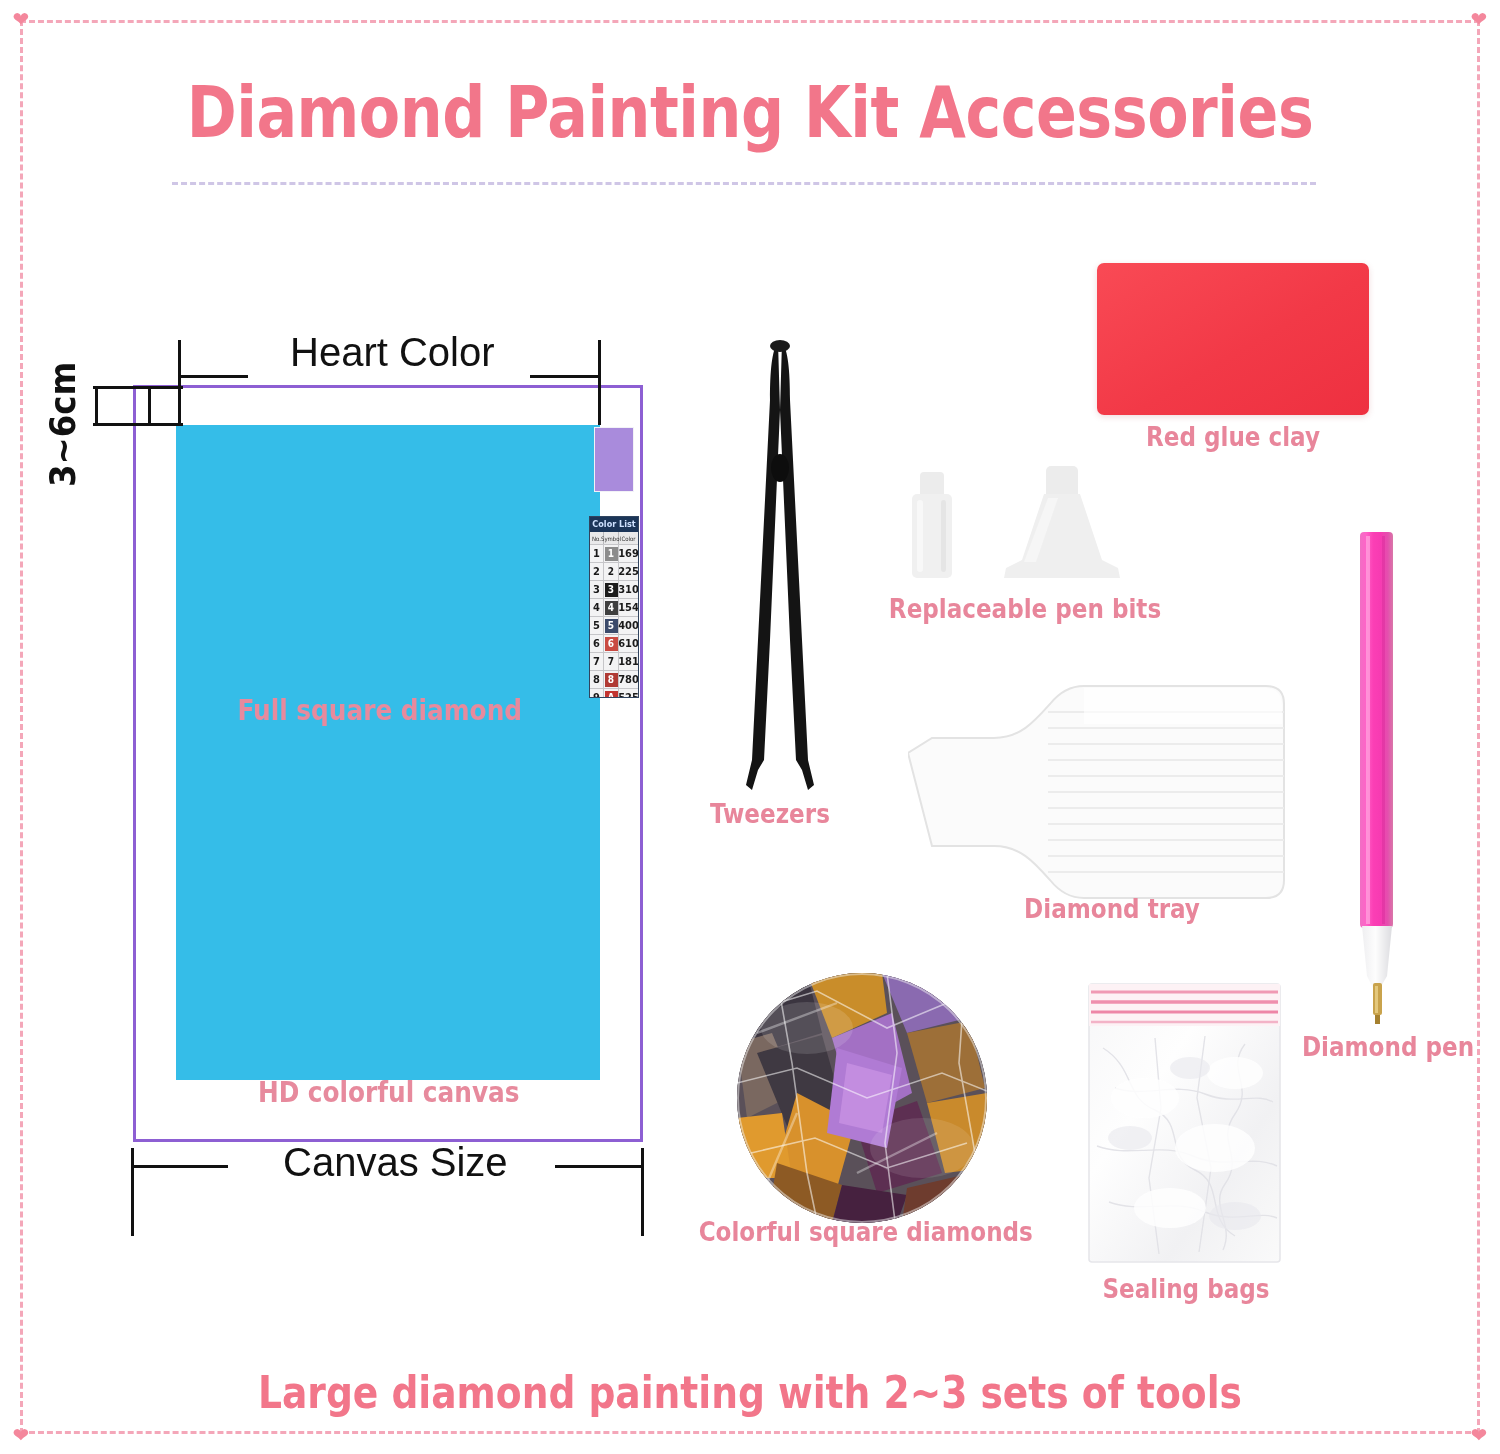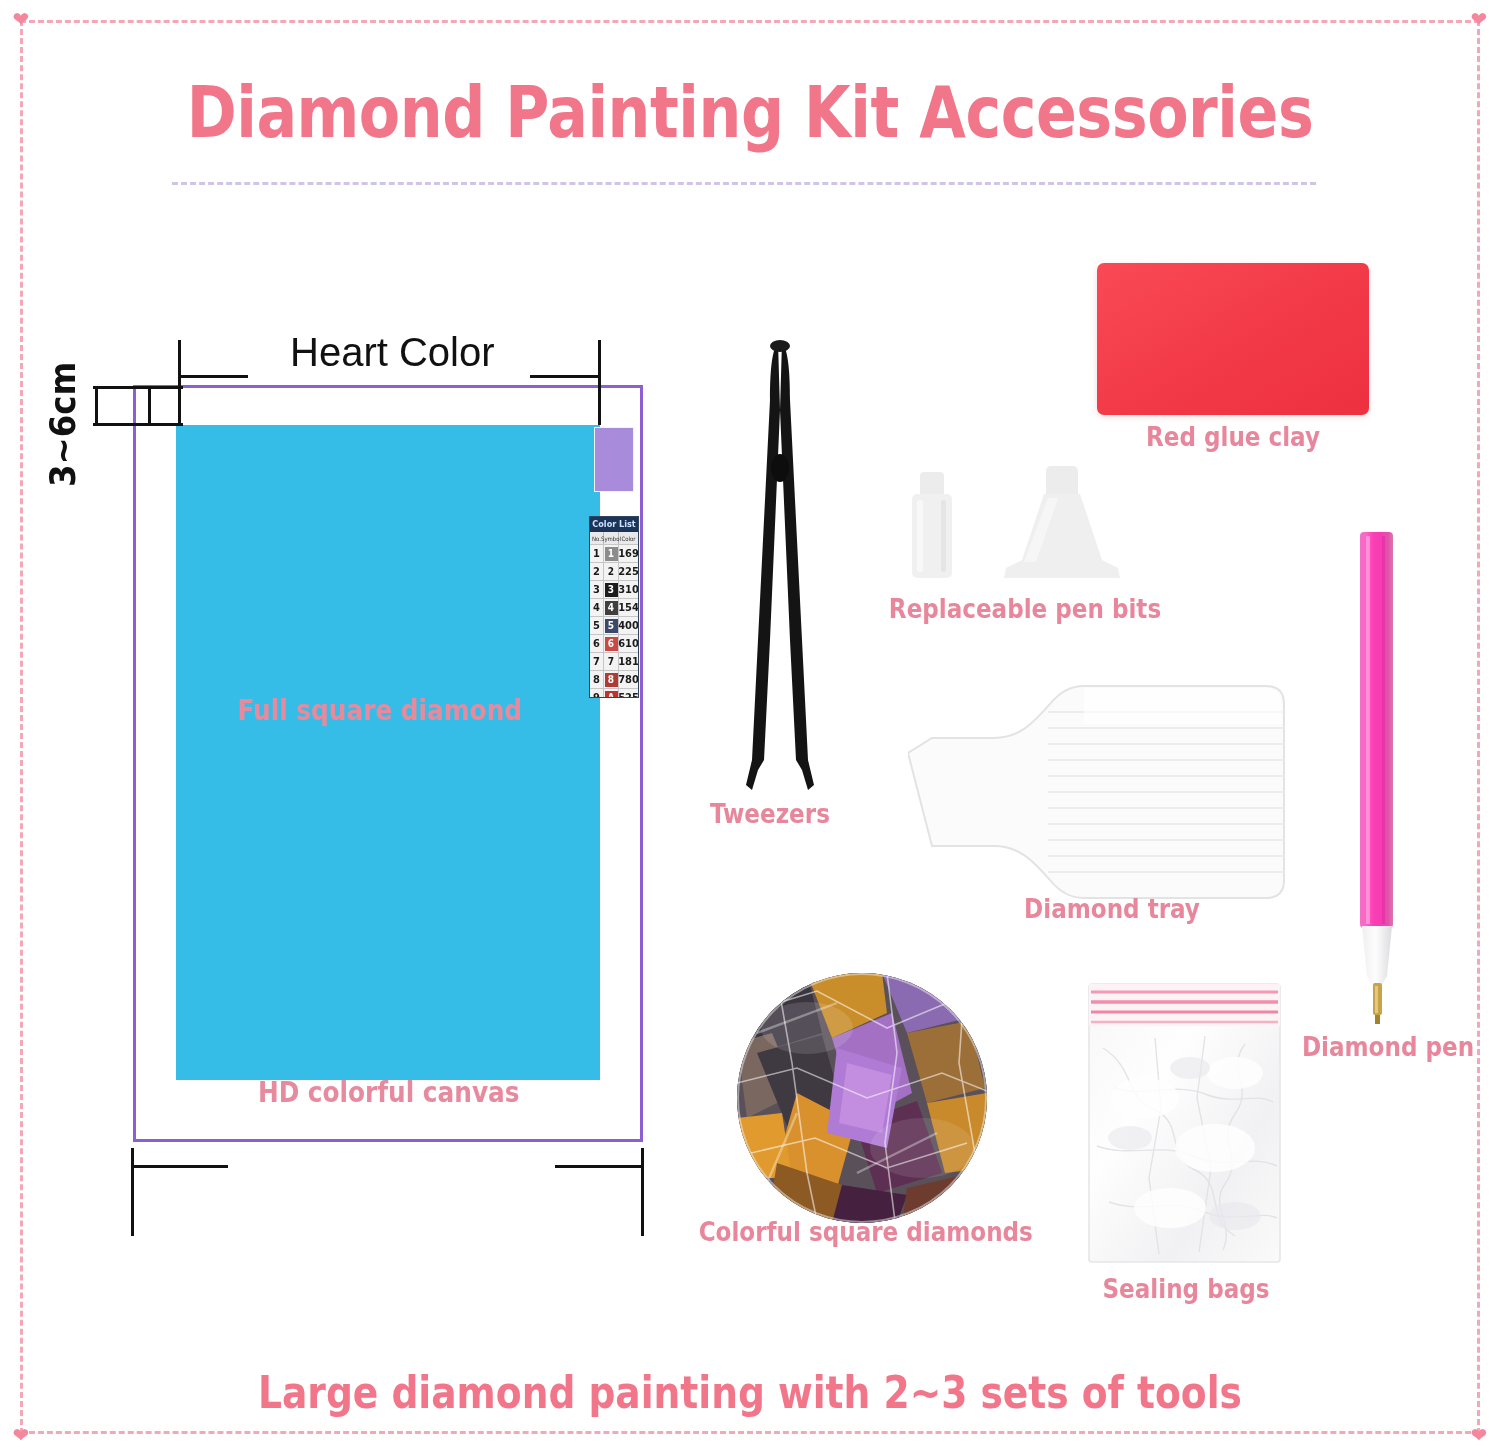--- a/index.html
+++ b/index.html
@@ -274,20 +274,21 @@
   <div class="dl" style="left:93px;top:386px;width:90px;height:3px;"></div>
   <div class="dl" style="left:93px;top:423px;width:90px;height:3px;"></div>
   <div class="dl" style="left:95px;top:386px;width:3px;height:40px;"></div>
   <div class="dl" style="left:148px;top:386px;width:3px;height:40px;"></div>
   <div class="vlabel" style="left:42px;top:487px;">3~6cm</div>
 
   <div class="dl" style="left:131px;top:1148px;width:3px;height:88px;"></div>
   <div class="dl" style="left:131px;top:1165px;width:97px;height:3px;"></div>
   <div class="dl" style="left:641px;top:1148px;width:3px;height:88px;"></div>
   <div class="dl" style="left:555px;top:1165px;width:89px;height:3px;"></div>
+  <div class="dim-label" style="left:283px;top:1140px;">Canvas Size</div>
 
   <div class="tweez">
     <svg width="160" height="460" viewBox="0 0 160 460">
       <path d="M78 2 C72 10 70 30 70 60 L58 300 L52 420 L46 445 L52 450 L58 430 L64 420 L70 300 L80 70 Z" fill="#141414"></path>
       <path d="M82 2 C88 10 90 30 90 60 L102 300 L108 420 L114 445 L108 450 L102 430 L96 420 L90 300 L80 70 Z" fill="#141414"></path>
       <ellipse cx="80" cy="6" rx="10" ry="6" fill="#1b1b1b"></ellipse>
       <ellipse cx="80" cy="128" rx="9" ry="14" fill="#0d0d0d"></ellipse>
     </svg>
   </div>
   <div class="cap" style="left:660px;top:798px;width:220px;">Tweezers</div>

